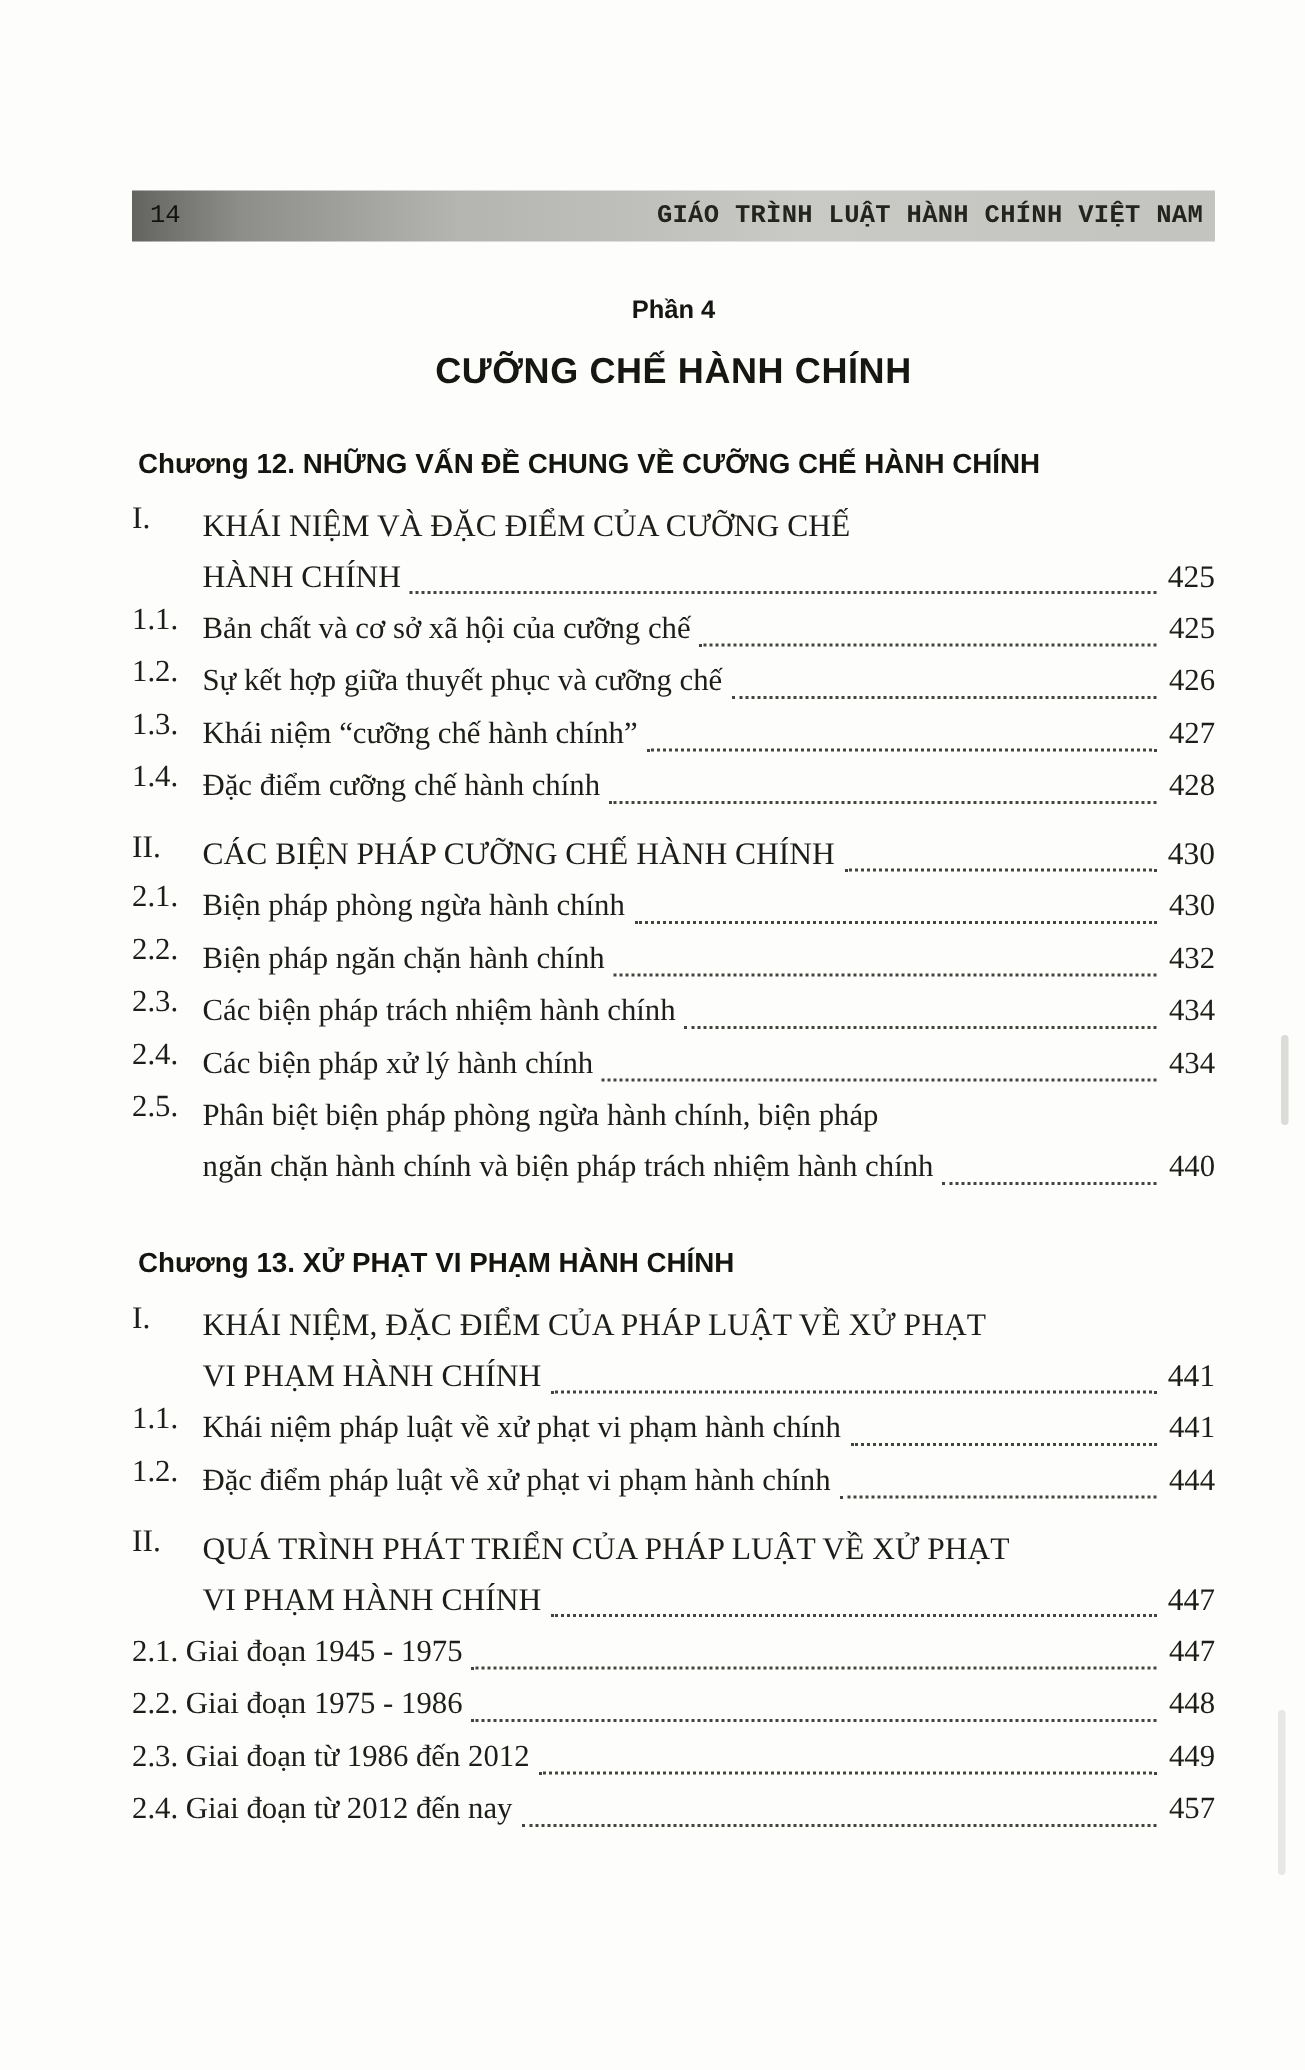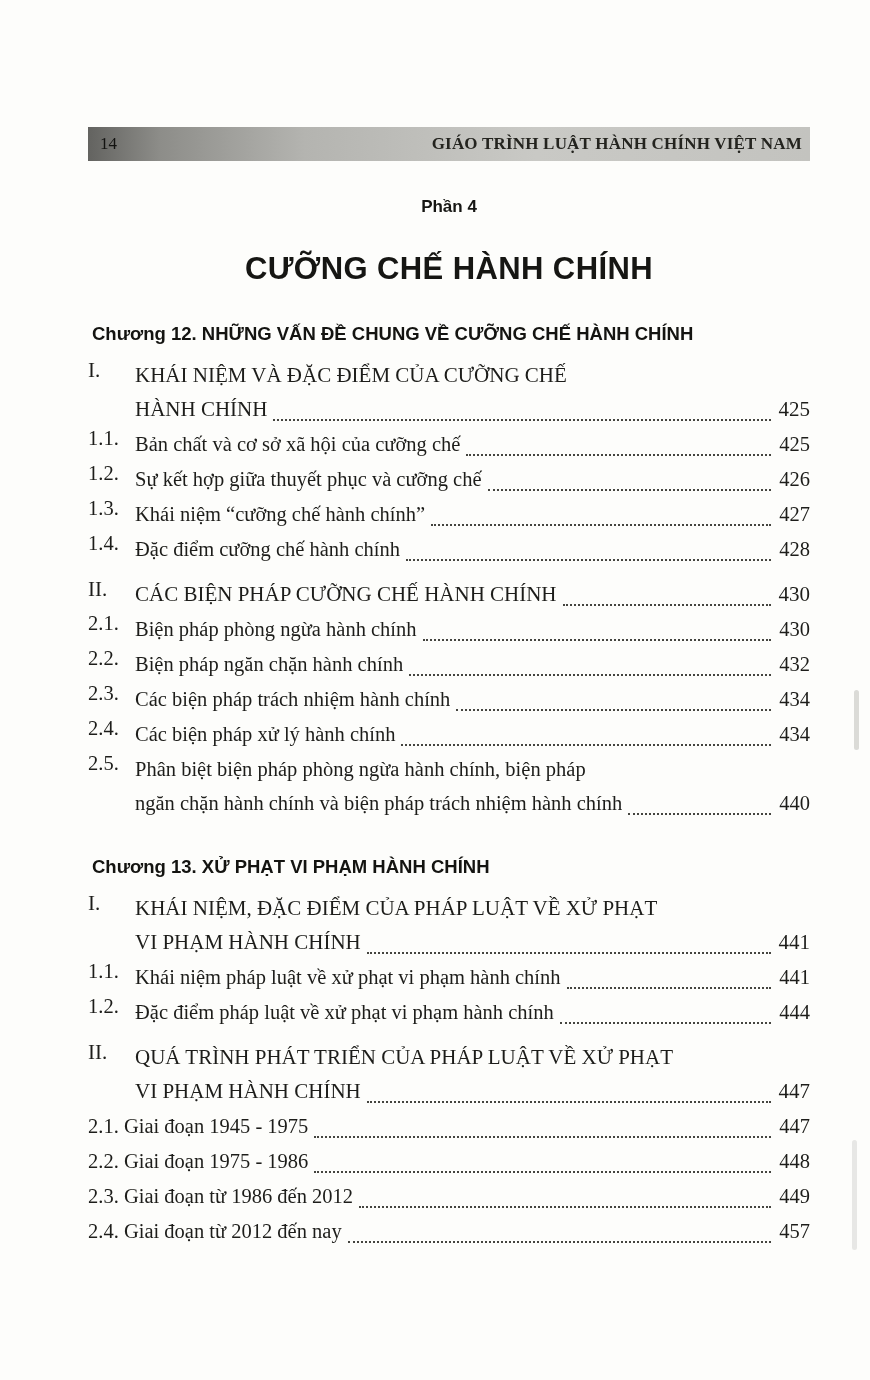--- a/index.html
+++ b/index.html
@@ -18,21 +18,21 @@
     height: 1380px;
     padding: 127px 60px 0 88px;
   }
   
   .header-bar {
     height: 34px;
     display: flex;
     align-items: center;
     justify-content: space-between;
     background: linear-gradient(90deg, #636360 0%, #8d8d89 10%, #b4b4b0 30%, #c9c9c5 62%, #c3c3bf 100%);
-    font-family: Liberation Serif, serif;
+    font-family: Liberation Mono, monospace;
   }
   .header-page-num {
     font-size: 17px;
     color: #121210;
     padding-left: 12px;
   }
   .header-title {
     font-size: 17px;
     font-weight: bold;
     color: #24241f;
@@ -40,21 +40,21 @@
     letter-spacing: 0.2px;
   }
   
   .part {
     text-align: center;
     margin-top: 36px;
     font-family: "Liberation Sans", sans-serif;
     color: #161613;
   }
   .part-label { font-size: 17px; font-weight: bold; }
-  .part-title { font-size: 31px; font-weight: bold; margin-top: 34px; letter-spacing: 0.4px; }
+  .part-title { font-size: 24px; font-weight: bold; margin-top: 17px; letter-spacing: 0.4px; }
   
   .chapter-heading {
     font-family: "Liberation Sans", sans-serif;
     font-weight: bold;
     font-size: 18.5px;
     color: #141411;
     margin: 36px 0 13px 4px;
   }
   
   .toc-entry {

